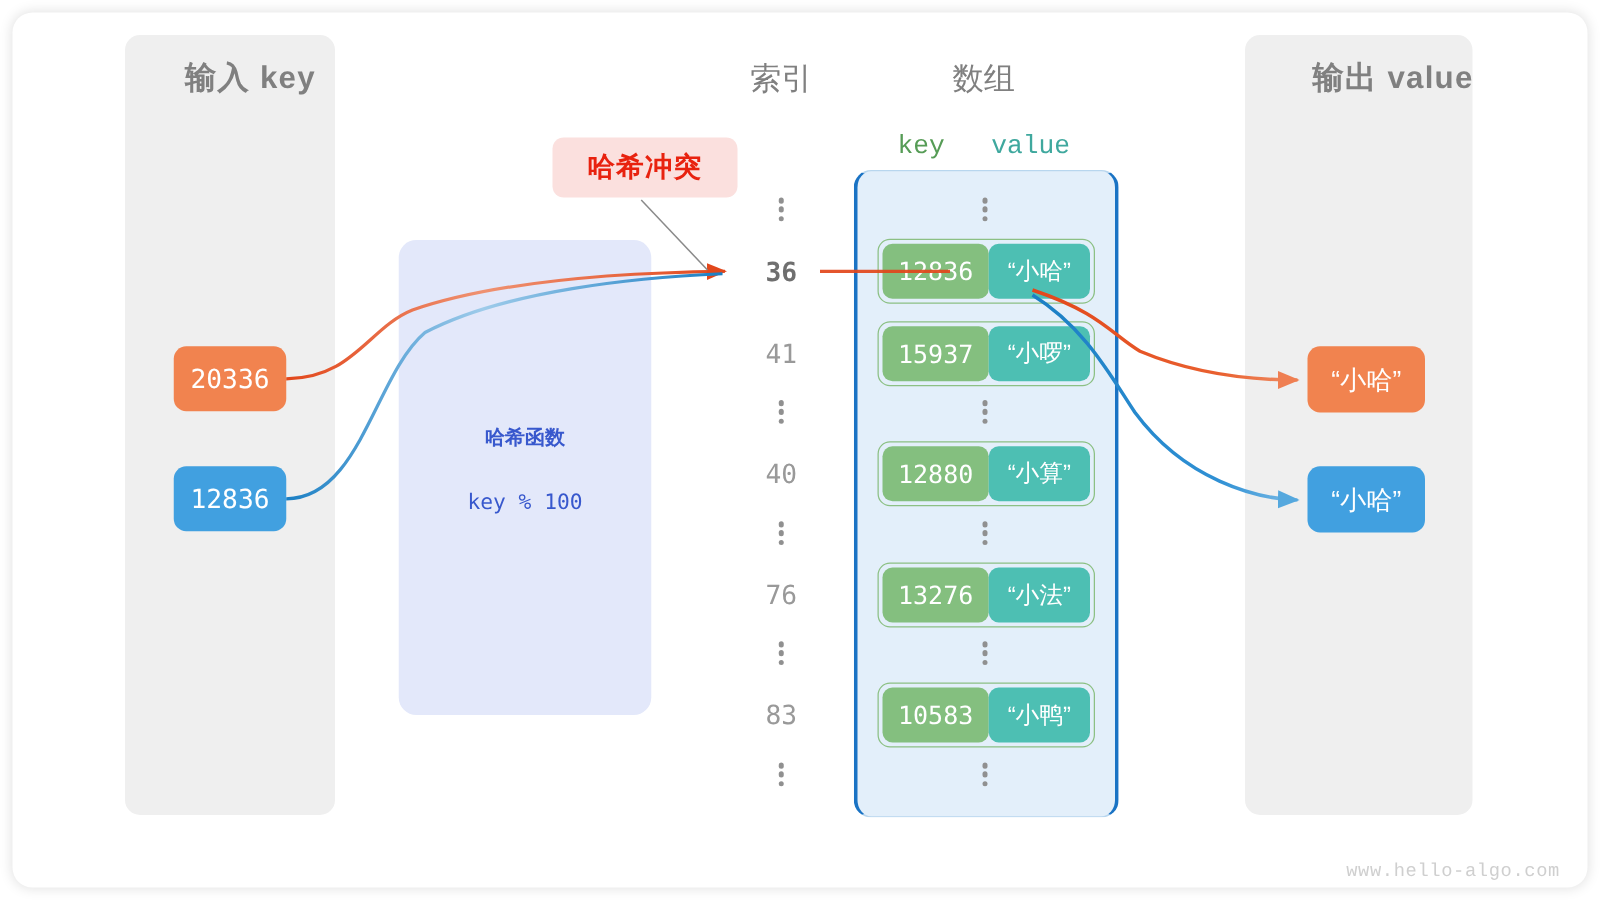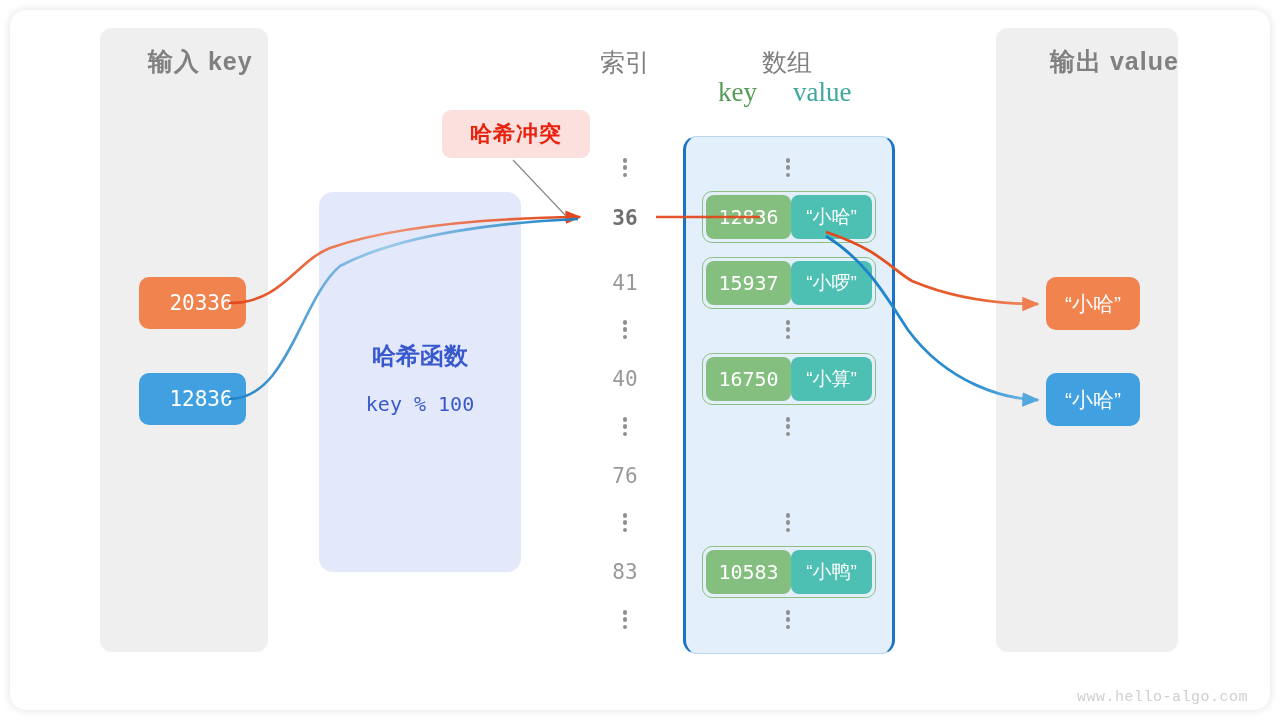--- a/index.html
+++ b/index.html
@@ -60,41 +60,40 @@
     font-size: 25px;
     white-space: nowrap;
     text-align: center;
   }
   #heading-index { left: 570px; top: 46px; width: 110px; }
   #heading-array { left: 712px; top: 46px; width: 150px; }
 
   
   .kv-heading {
     position: absolute;
-    top: 77px;
-    font-family: Liberation Serif, serif;
-    font-size: 27px;
+    top: 106px;
+    font-family: Liberation Mono, monospace;
+    font-size: 21px;
     white-space: nowrap;
   }
   #kv-key   { left: 718px; color: #569c56; }
   #kv-value { left: 793px; color: #3fa89e; }
 
   
   .key-pill {
     position: absolute;
     width: 90px;
     height: 52px;
     border-radius: 10px;
     display: flex;
     align-items: center;
     justify-content: center;
     color: #ffffff;
     font-family: "DejaVu Sans Mono", "Liberation Mono", monospace;
     font-size: 21px;
-    padding-left: 17px;
   }
   #input-key-0 { left: 139px; top: 277px; background: #f1834f; }
   #input-key-1 { left: 139px; top: 373px; background: #41a0e0; }
 
   
   .val-pill {
     position: absolute;
     width: 94px;
     height: 53px;
     border-radius: 10px;
@@ -117,32 +116,32 @@
     background: #e3e8fa;
     border-radius: 14px;
   }
   #hash-box-title {
     position: absolute;
     left: 319px;
     top: 340px;
     width: 202px;
     text-align: center;
     color: #3858cd;
-    font-size: 24px;
+    font-size: 16px;
     font-weight: bold;
   }
   #hash-box-formula {
     position: absolute;
     left: 319px;
     top: 392px;
     width: 202px;
     text-align: center;
     color: #3858cd;
     font-family: "DejaVu Sans Mono", "Liberation Mono", monospace;
-    font-size: 20px;
+    font-size: 17px;
   }
 
   
   #collision-label {
     position: absolute;
     left: 442px;
     top: 110px;
     width: 148px;
     height: 48px;
     background: #fbe0de;
@@ -354,22 +353,26 @@
 
   <div class="bucket" style="top:191px">
     <div class="cell-key">12836</div>
     <div class="cell-value">“小哈”</div>
   </div>
   <div class="bucket" style="top:257px">
     <div class="cell-key">15937</div>
     <div class="cell-value">“小啰”</div>
   </div>
   <div class="bucket" style="top:353px">
-    <div class="cell-key">16750</div>
+    <div class="cell-key">12880</div>
     <div class="cell-value">“小算”</div>
+  </div>
+  <div class="bucket" style="top:450px">
+    <div class="cell-key">13276</div>
+    <div class="cell-value">“小法”</div>
   </div>
   <div class="bucket" style="top:546px">
     <div class="cell-key">10583</div>
     <div class="cell-value">“小鸭”</div>
   </div>
 
   <div class="val-pill" id="output-value-0">“小哈”</div>
   <div class="val-pill" id="output-value-1">“小哈”</div>
 
   <svg id="wires" viewBox="0 0 1280 720" xmlns="http://www.w3.org/2000/svg">

